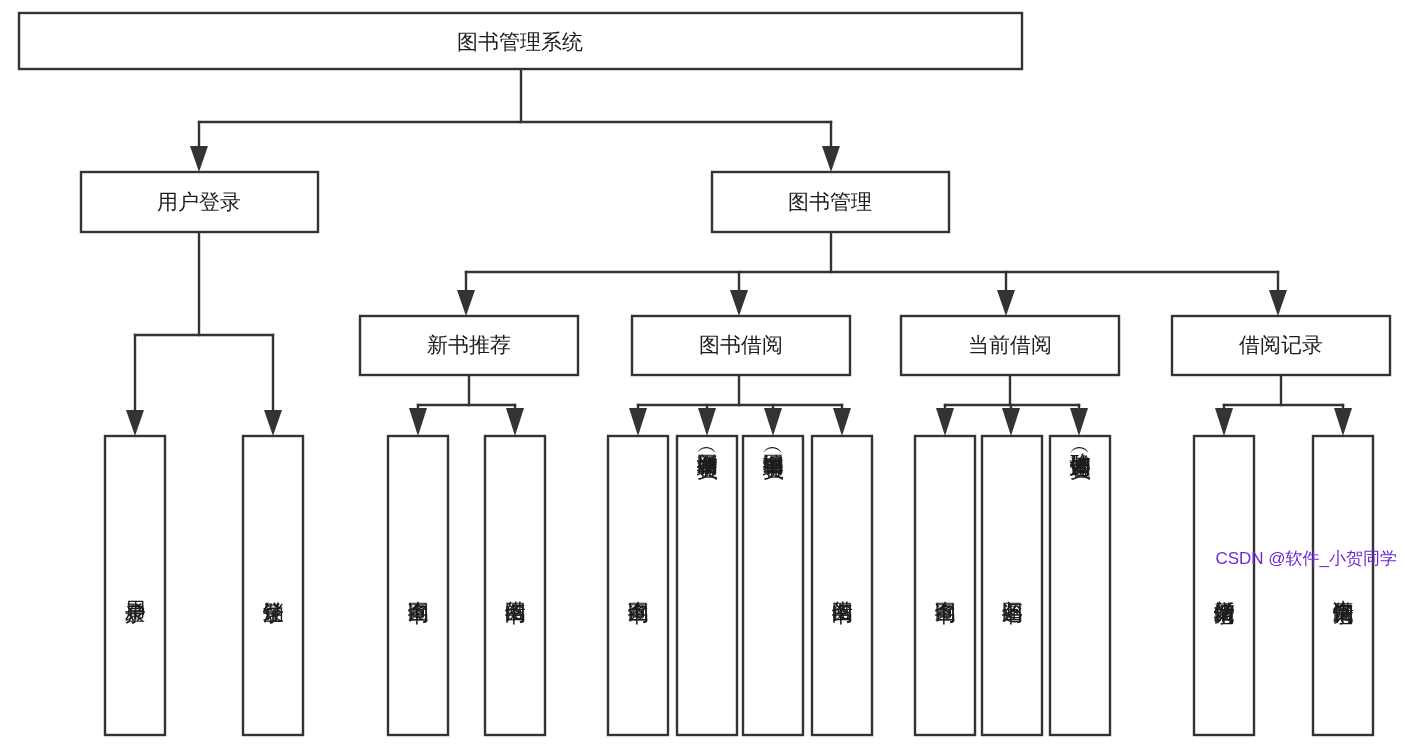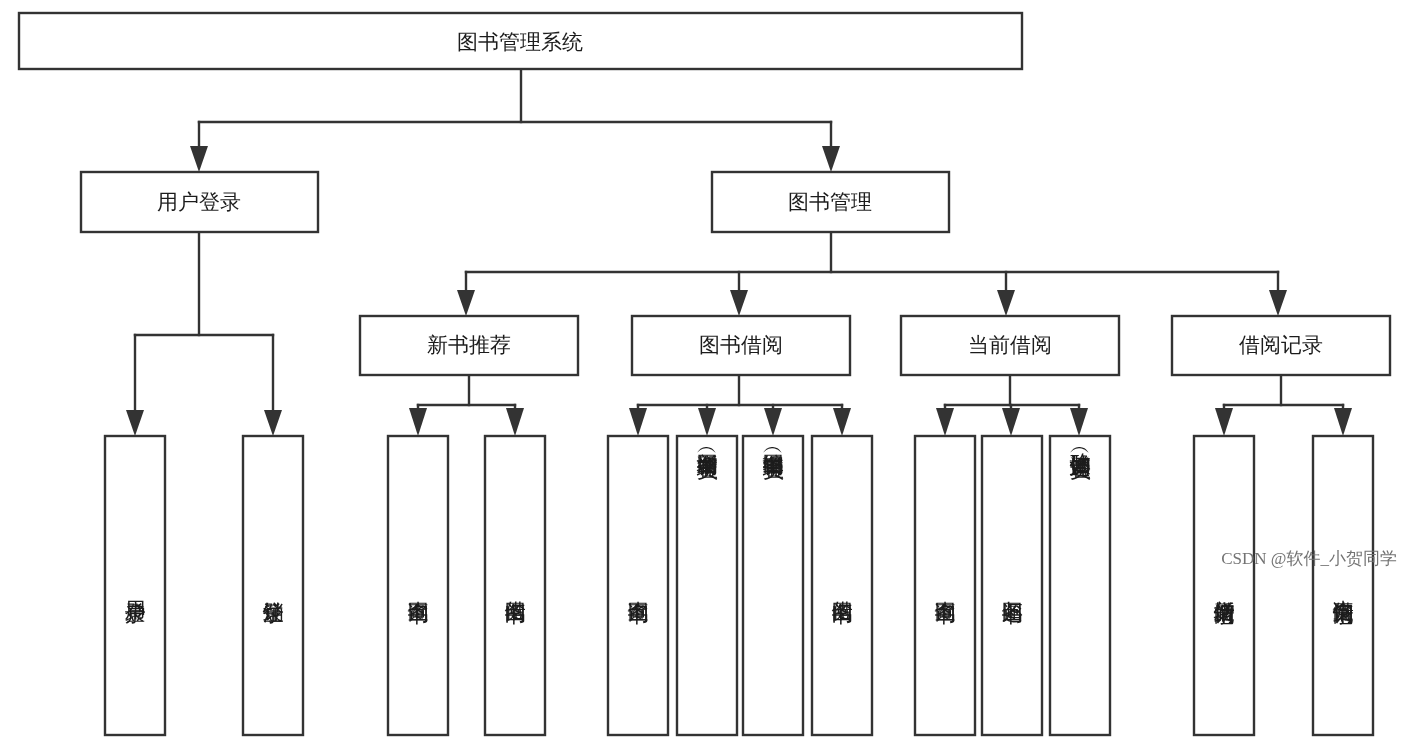--- a/index.html
+++ b/index.html
@@ -64,23 +64,23 @@
     font-size: 21px;
     color: #1c1c1c;
     line-height: 1.06;
     letter-spacing: 1px;
     white-space: nowrap;
   }
   #watermark {
     position: absolute;
     right: 8px;
     bottom: 4px;
-    font-family: Liberation Serif, serif;
+    font-family: Liberation Sans, sans-serif;
     font-size: 17px;
-    color: #737373;
+    color: #6d28d9;
     white-space: nowrap;
     user-select: none;
   }
 </style>
 </head>
 <body>
 
 <div id="diagram-root">
 
   <svg id="tree-svg" viewBox="0 0 1405 747">

